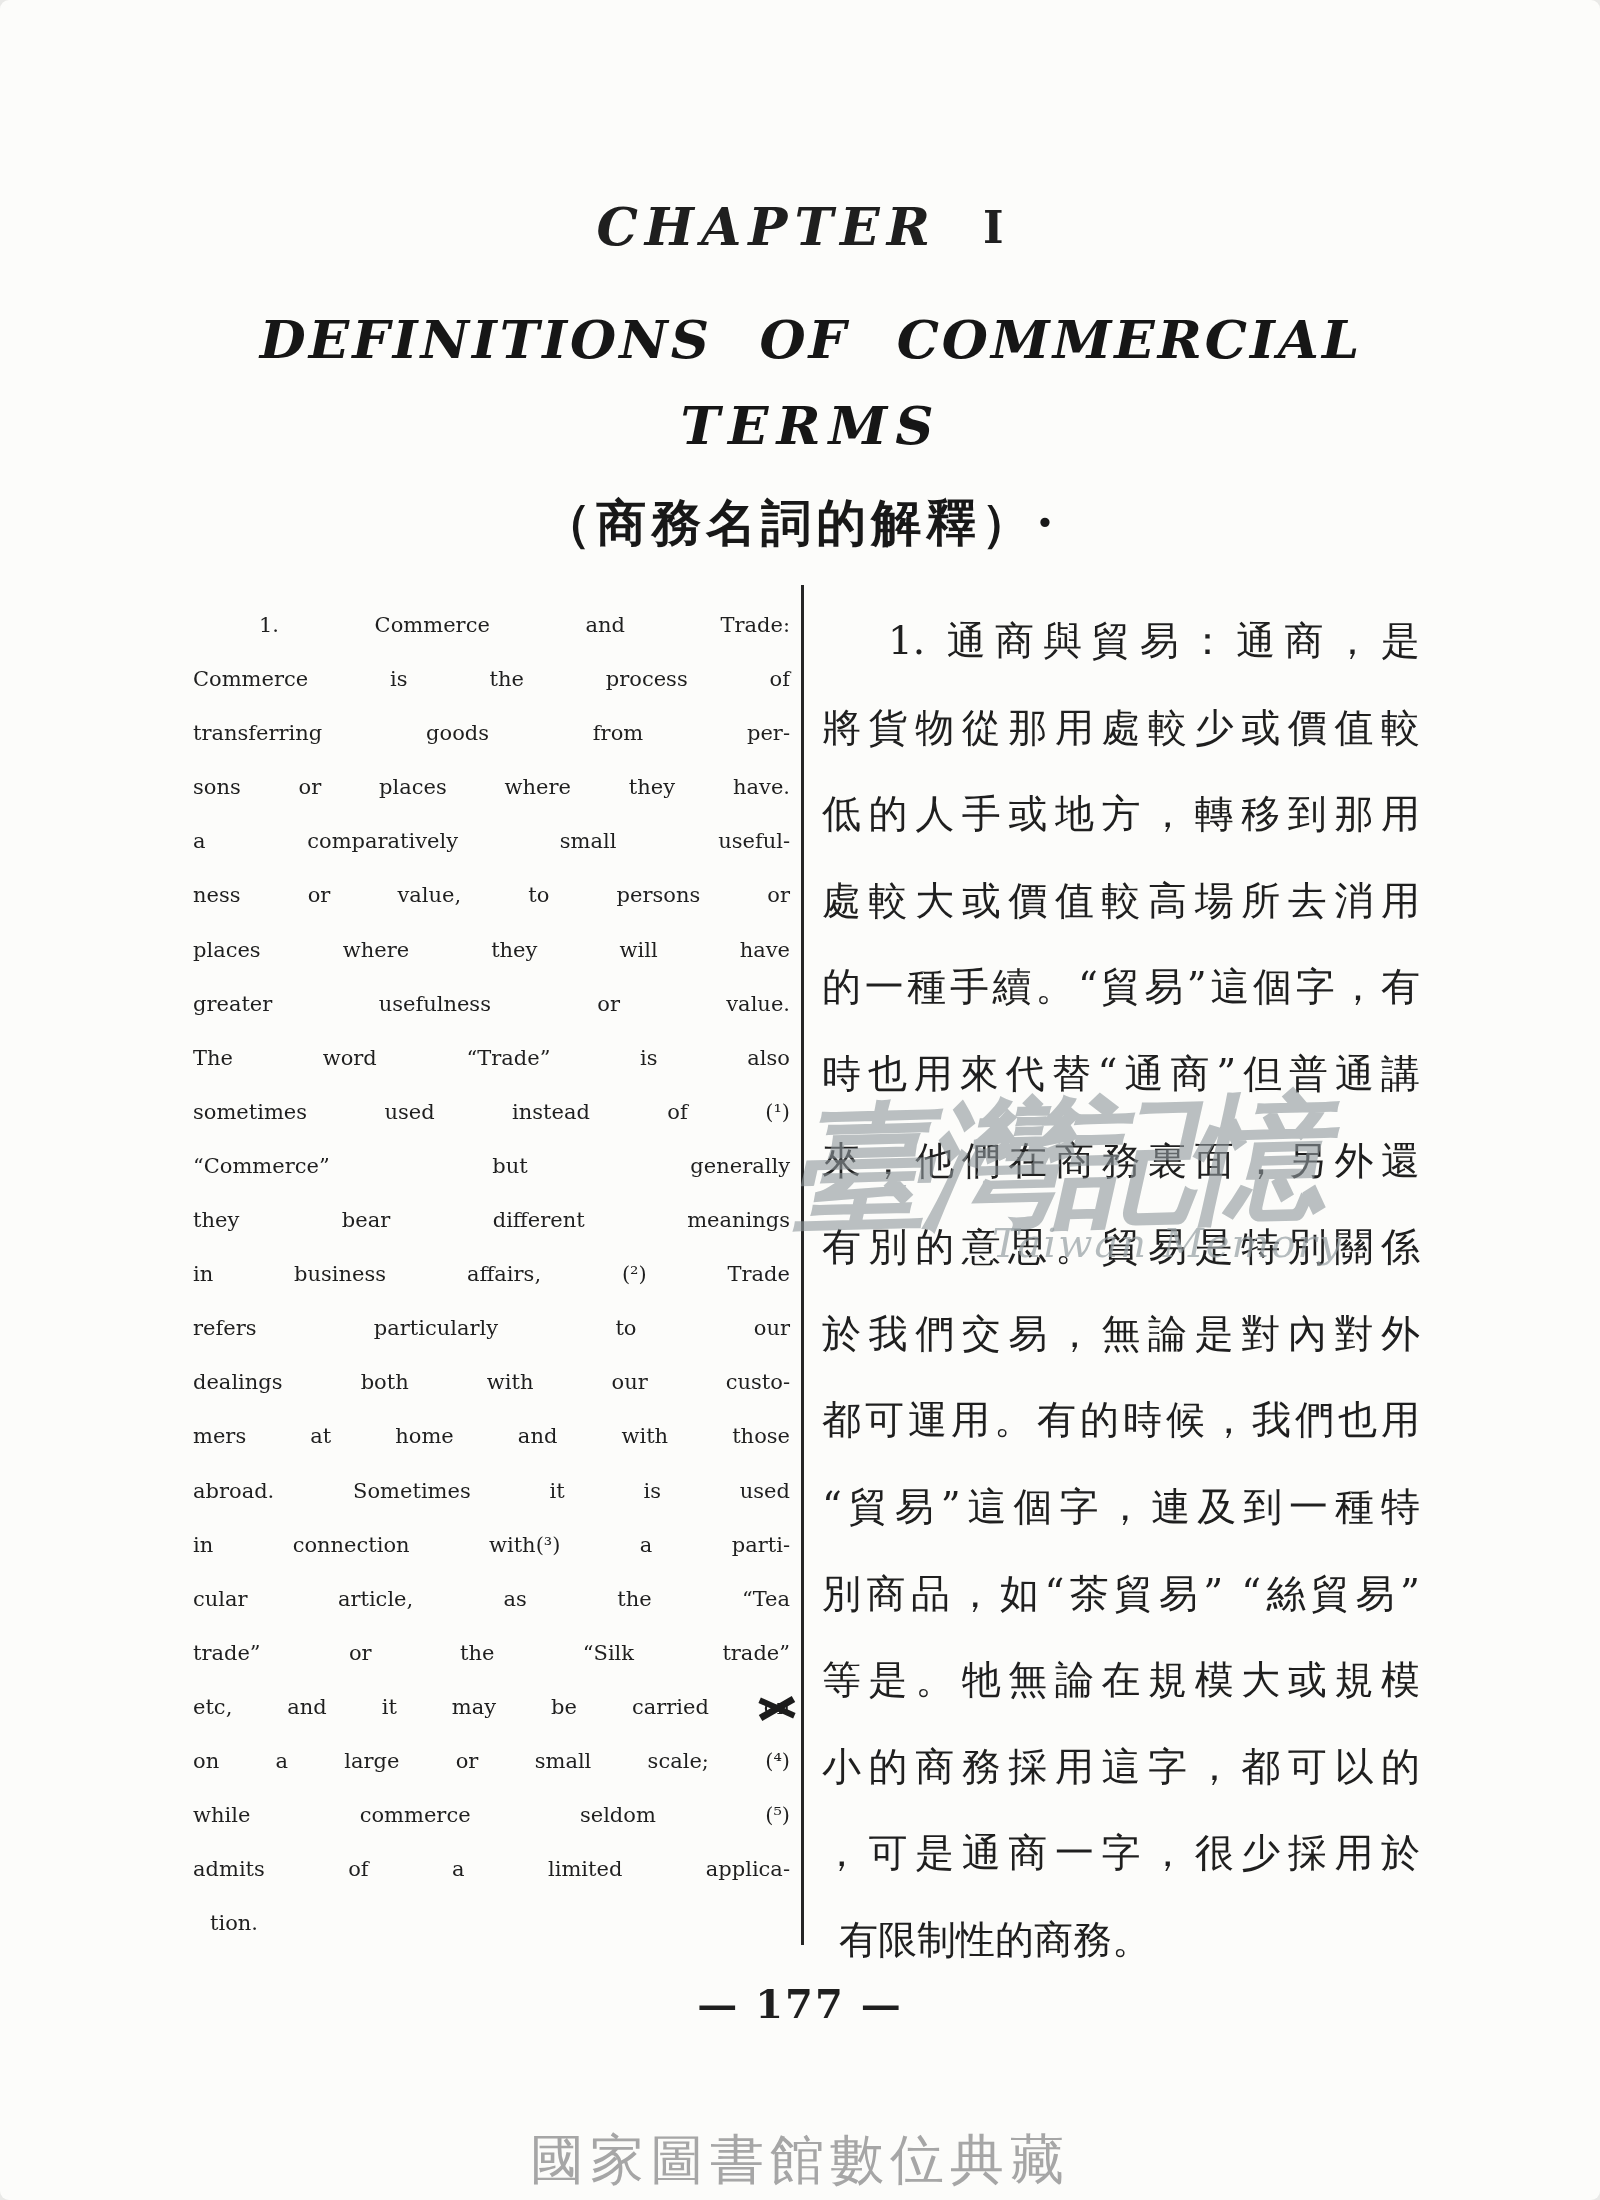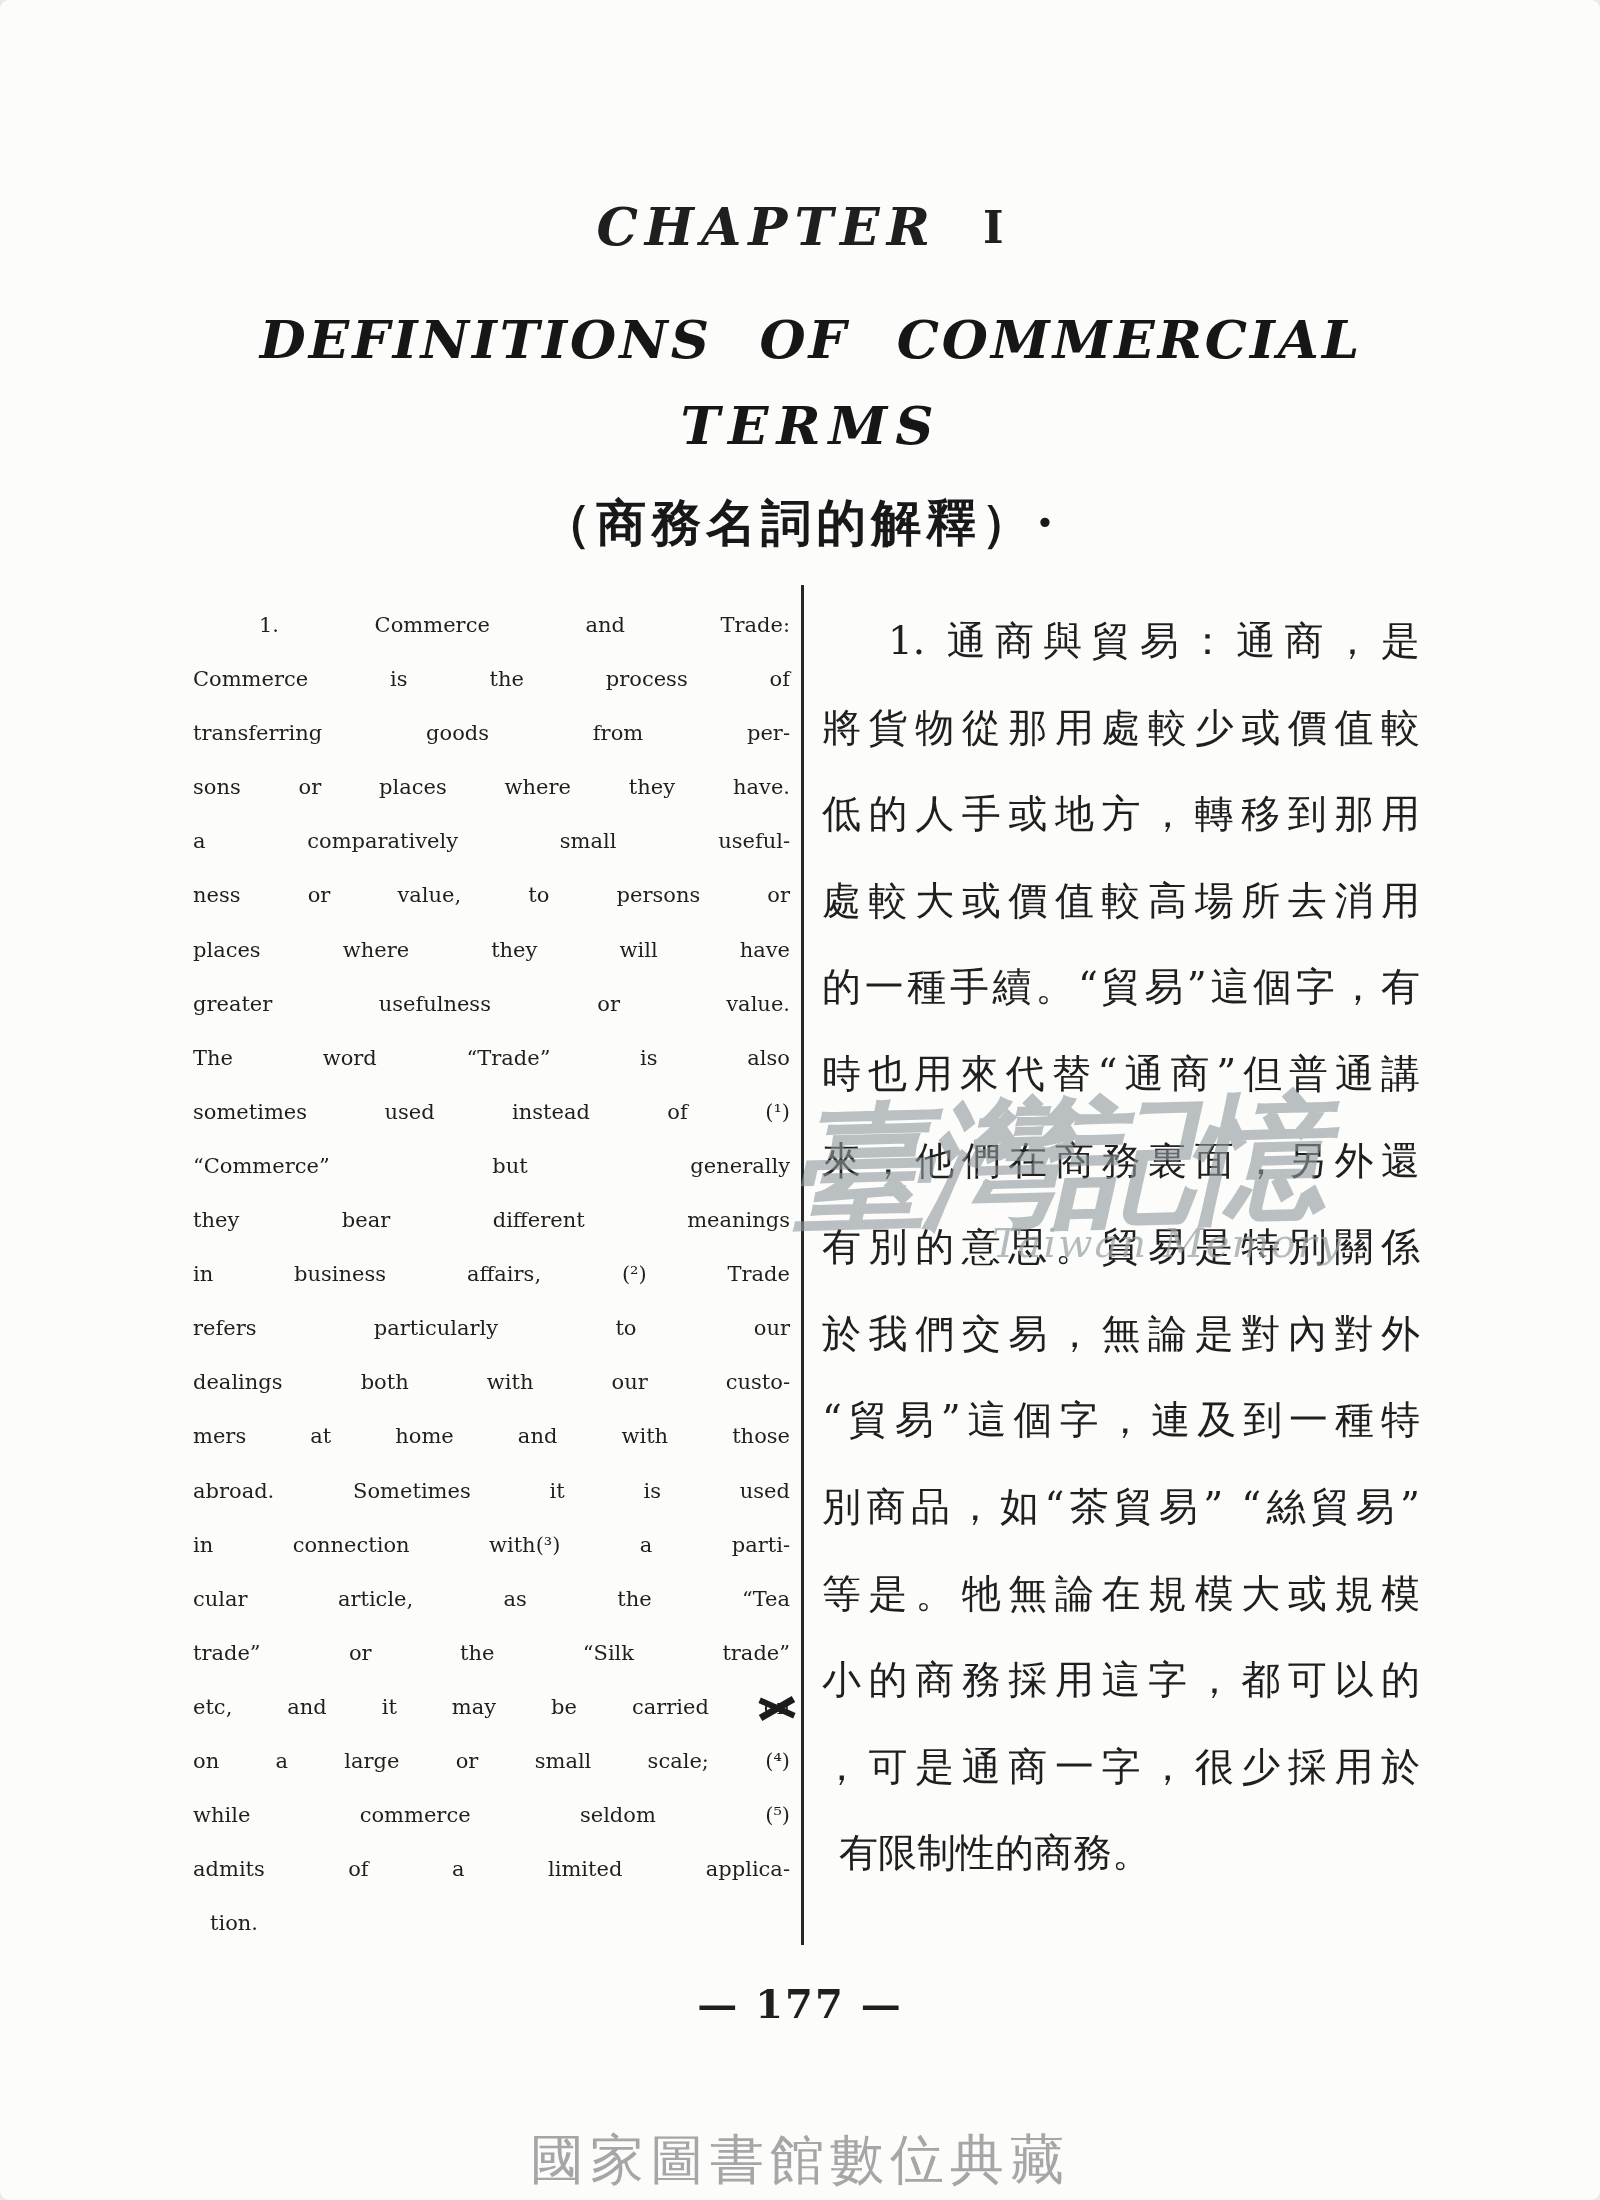--- a/index.html
+++ b/index.html
@@ -96,20 +96,21 @@
   <div class="col" id="chinese-column">
       <div class="line indent"><span>1. 通商與貿易：通商，是</span></div>
       <div class="line"><span>將貨物從那用處較少或價值較</span></div>
       <div class="line"><span>低的人手或地方，轉移到那用</span></div>
       <div class="line"><span>處較大或價值較高場所去消用</span></div>
       <div class="line"><span>的一種手續。“貿易”這個字，有</span></div>
       <div class="line"><span>時也用來代替“通商”但普通講</span></div>
       <div class="line"><span>來，他們在商務裏面，另外還</span></div>
       <div class="line"><span>有別的意思。貿易是特別關係</span></div>
       <div class="line"><span>於我們交易，無論是對內對外</span></div>
+      <div class="line"><span>都可運用。有的時候，我們也用</span></div>
       <div class="line"><span>“貿易”這個字，連及到一種特</span></div>
       <div class="line"><span>別商品，如“茶貿易” “絲貿易”</span></div>
       <div class="line"><span>等是。牠無論在規模大或規模</span></div>
       <div class="line"><span>小的商務採用這字，都可以的</span></div>
       <div class="line"><span>，可是通商一字，很少採用於</span></div>
       <div class="line end"><span>有限制性的商務。</span></div>
     </div>
 
   <div class="watermark">
     <span class="watermark-cn">臺灣記憶</span>

